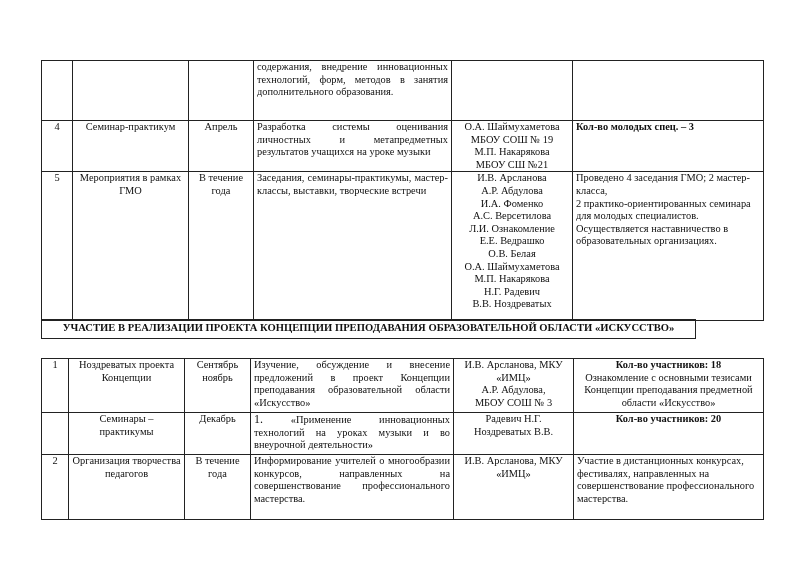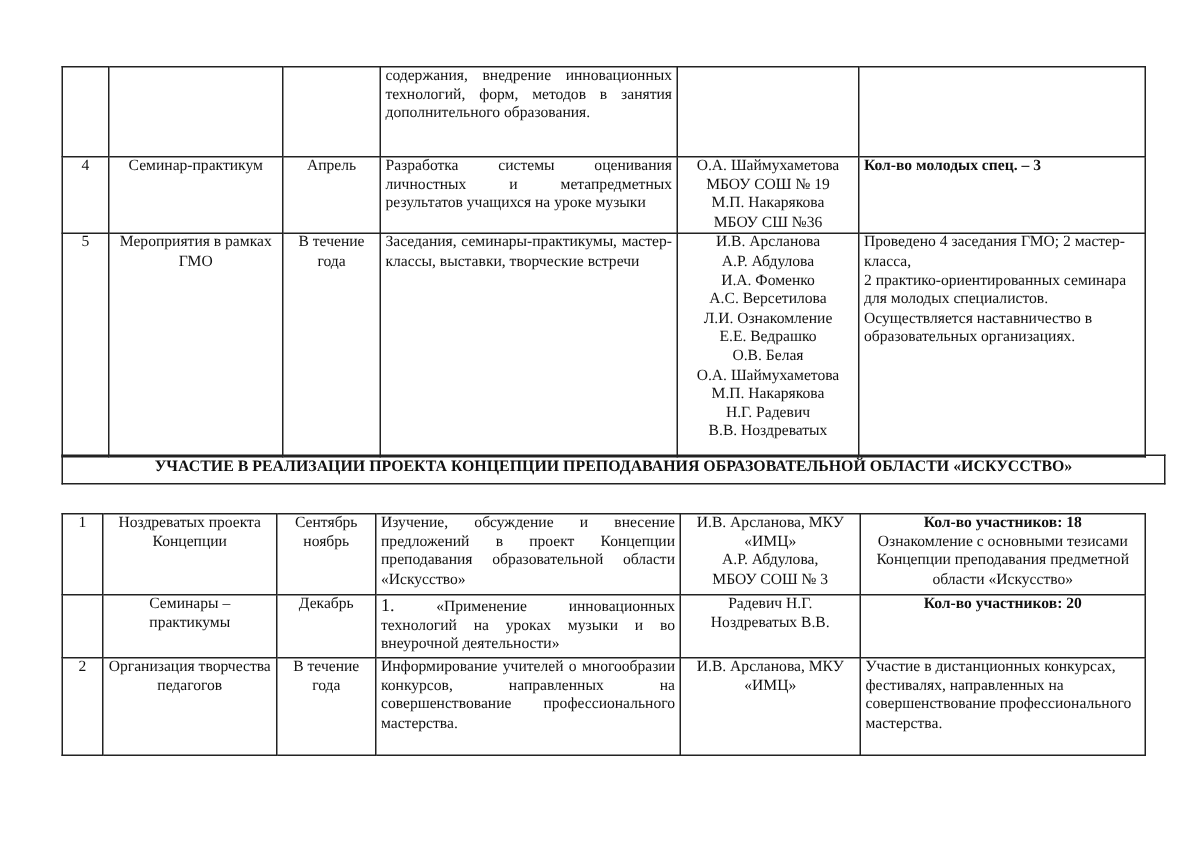--- a/index.html
+++ b/index.html
@@ -1,19 +1,19 @@
 <!DOCTYPE html>
 <html><head>
 <meta charset="utf-8">
 <style>
   html, body { margin:0; padding:0; background:#ffffff; }
   body { width:800px; height:566px; position:relative; overflow:hidden;
          font-family:"Liberation Serif", "DejaVu Serif", serif; color:#111; }
   .page { position:absolute; left:0; top:0; width:800px; height:566px; background:#fff; }
-  table { border-collapse:collapse; position:absolute; table-layout:fixed; }
+  table { border-collapse:collapse; position:absolute; table-layout:fixed;margin-top:16px; }
   td { border:1px solid #222; vertical-align:top; font-size:10.4px; line-height:12.6px;
        padding:0 3px; overflow:hidden; }
   .c { text-align:center; }
   .j { text-align:justify; text-align-last:left; }
   .b { font-weight:bold; }
   .line { display:block;text-align:center; }
   .banner td { font-weight:bold; font-size:10.6px; padding:2px 4px; }
   .num-big { font-size:12px; }
 </style>
 </head>
@@ -41,21 +41,21 @@
     </tr>
     <tr style="height:51px;">
       <td class="c">4</td>
       <td class="c">Семинар-практикум</td>
       <td class="c">Апрель</td>
       <td class="j">Разработка системы оценивания личностных и метапредметных результатов учащихся на уроке музыки</td>
       <td class="c">
         <span class="line">О.А. Шаймухаметова</span>
         <span class="line">МБОУ СОШ № 19</span>
         <span class="line">М.П. Накарякова</span>
-        <span class="line">МБОУ СШ №36</span>
+        <span class="line">МБОУ СШ №21</span>
       </td>
       <td class="b">Кол-во молодых спец. – 3</td>
     </tr>
     <tr style="height:149px;">
       <td class="c">5</td>
       <td class="c">Мероприятия в рамках ГМО</td>
       <td class="c">В течение года</td>
       <td class="j">Заседания, семинары-практикумы, мастер-классы, выставки, творческие встречи</td>
       <td class="c">
         <span class="line">И.В. Арсланова</span>
@@ -69,21 +69,21 @@
         <span class="line">М.П. Накарякова</span>
         <span class="line">Н.Г. Радевич</span>
         <span class="line">В.В. Ноздреватых</span>
       </td>
       <td style="white-space:pre-line;">Проведено 4 заседания ГМО; 2 мастер-класса,
 2 практико-ориентированных семинара для молодых специалистов. Осуществляется наставничество в образовательных организациях.</td>
     </tr>
   </tbody>
     </table>
 
-  <table class="banner" style="left:41px; top:303px; width:736px;">
+  <table class="banner" style="left:41px; top:303px; width:655px;">
     <tbody>
         <tr style="height:19px;">
       <td class="c">УЧАСТИЕ В РЕАЛИЗАЦИИ ПРОЕКТА КОНЦЕПЦИИ ПРЕПОДАВАНИЯ ОБРАЗОВАТЕЛЬНОЙ ОБЛАСТИ «ИСКУССТВО»</td>
     </tr>
   </tbody>
     </table>
 
   <table style="left:41px; top:342px; width:722px;">
     <colgroup>
       <col style="width:27px">

